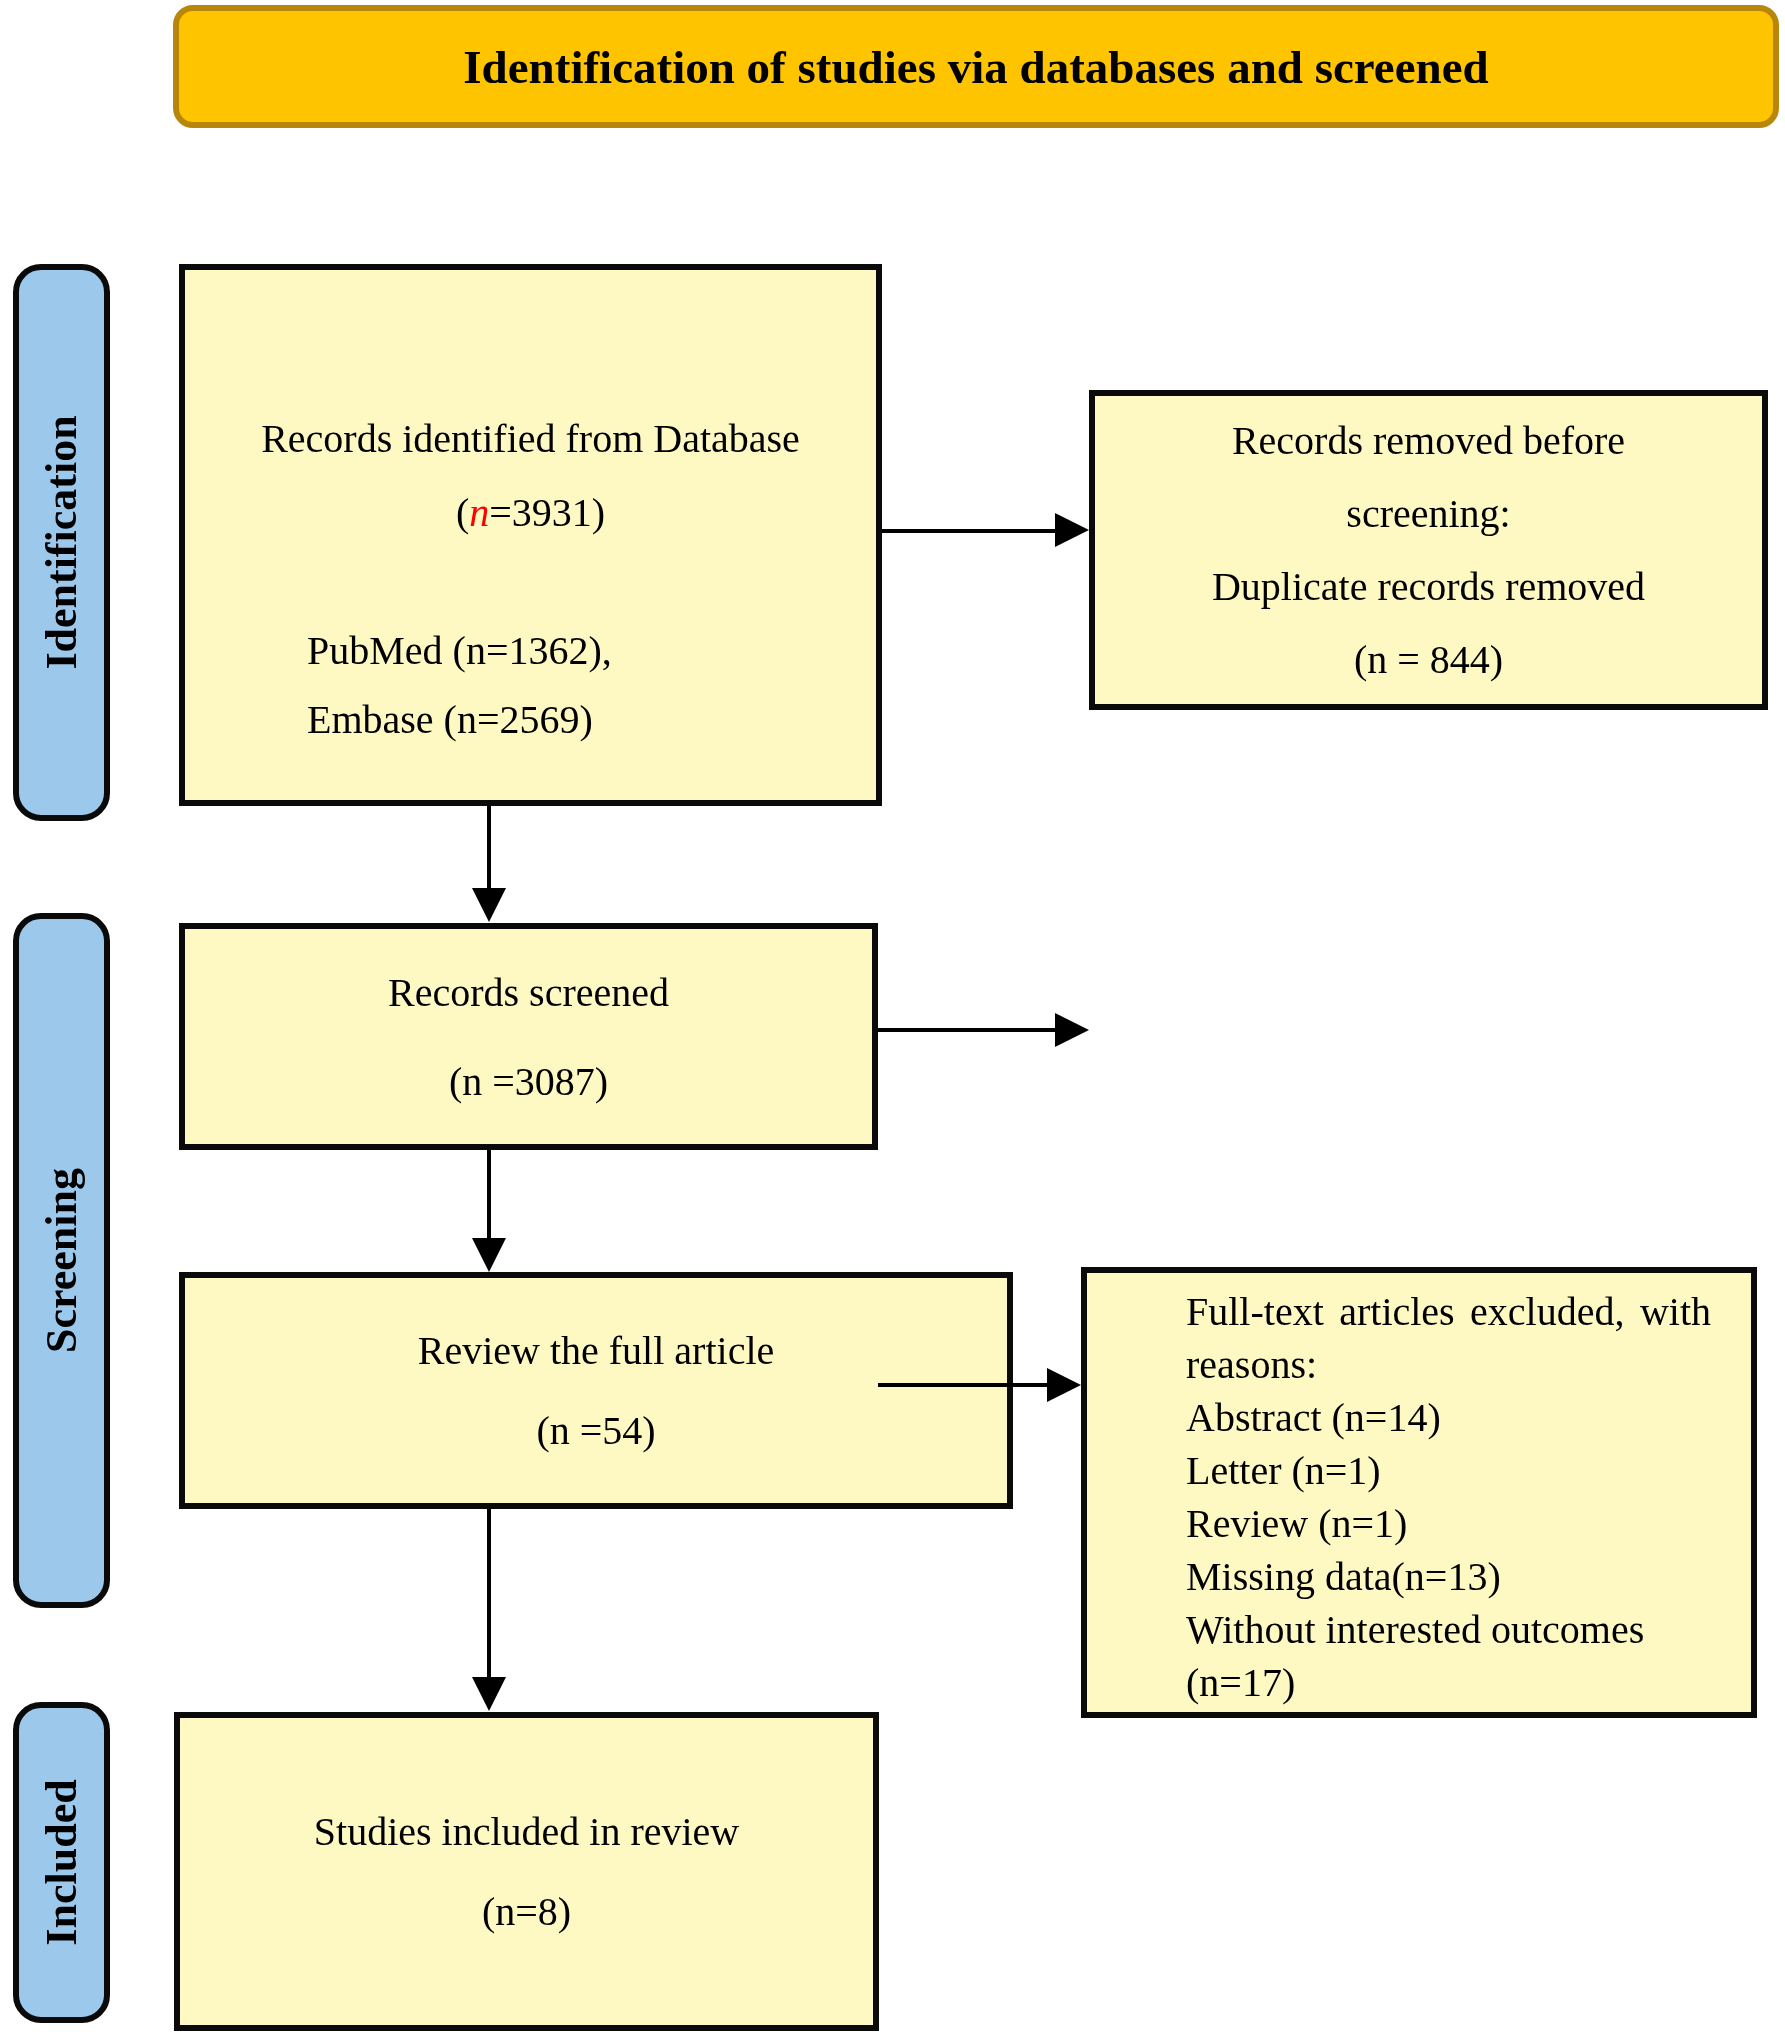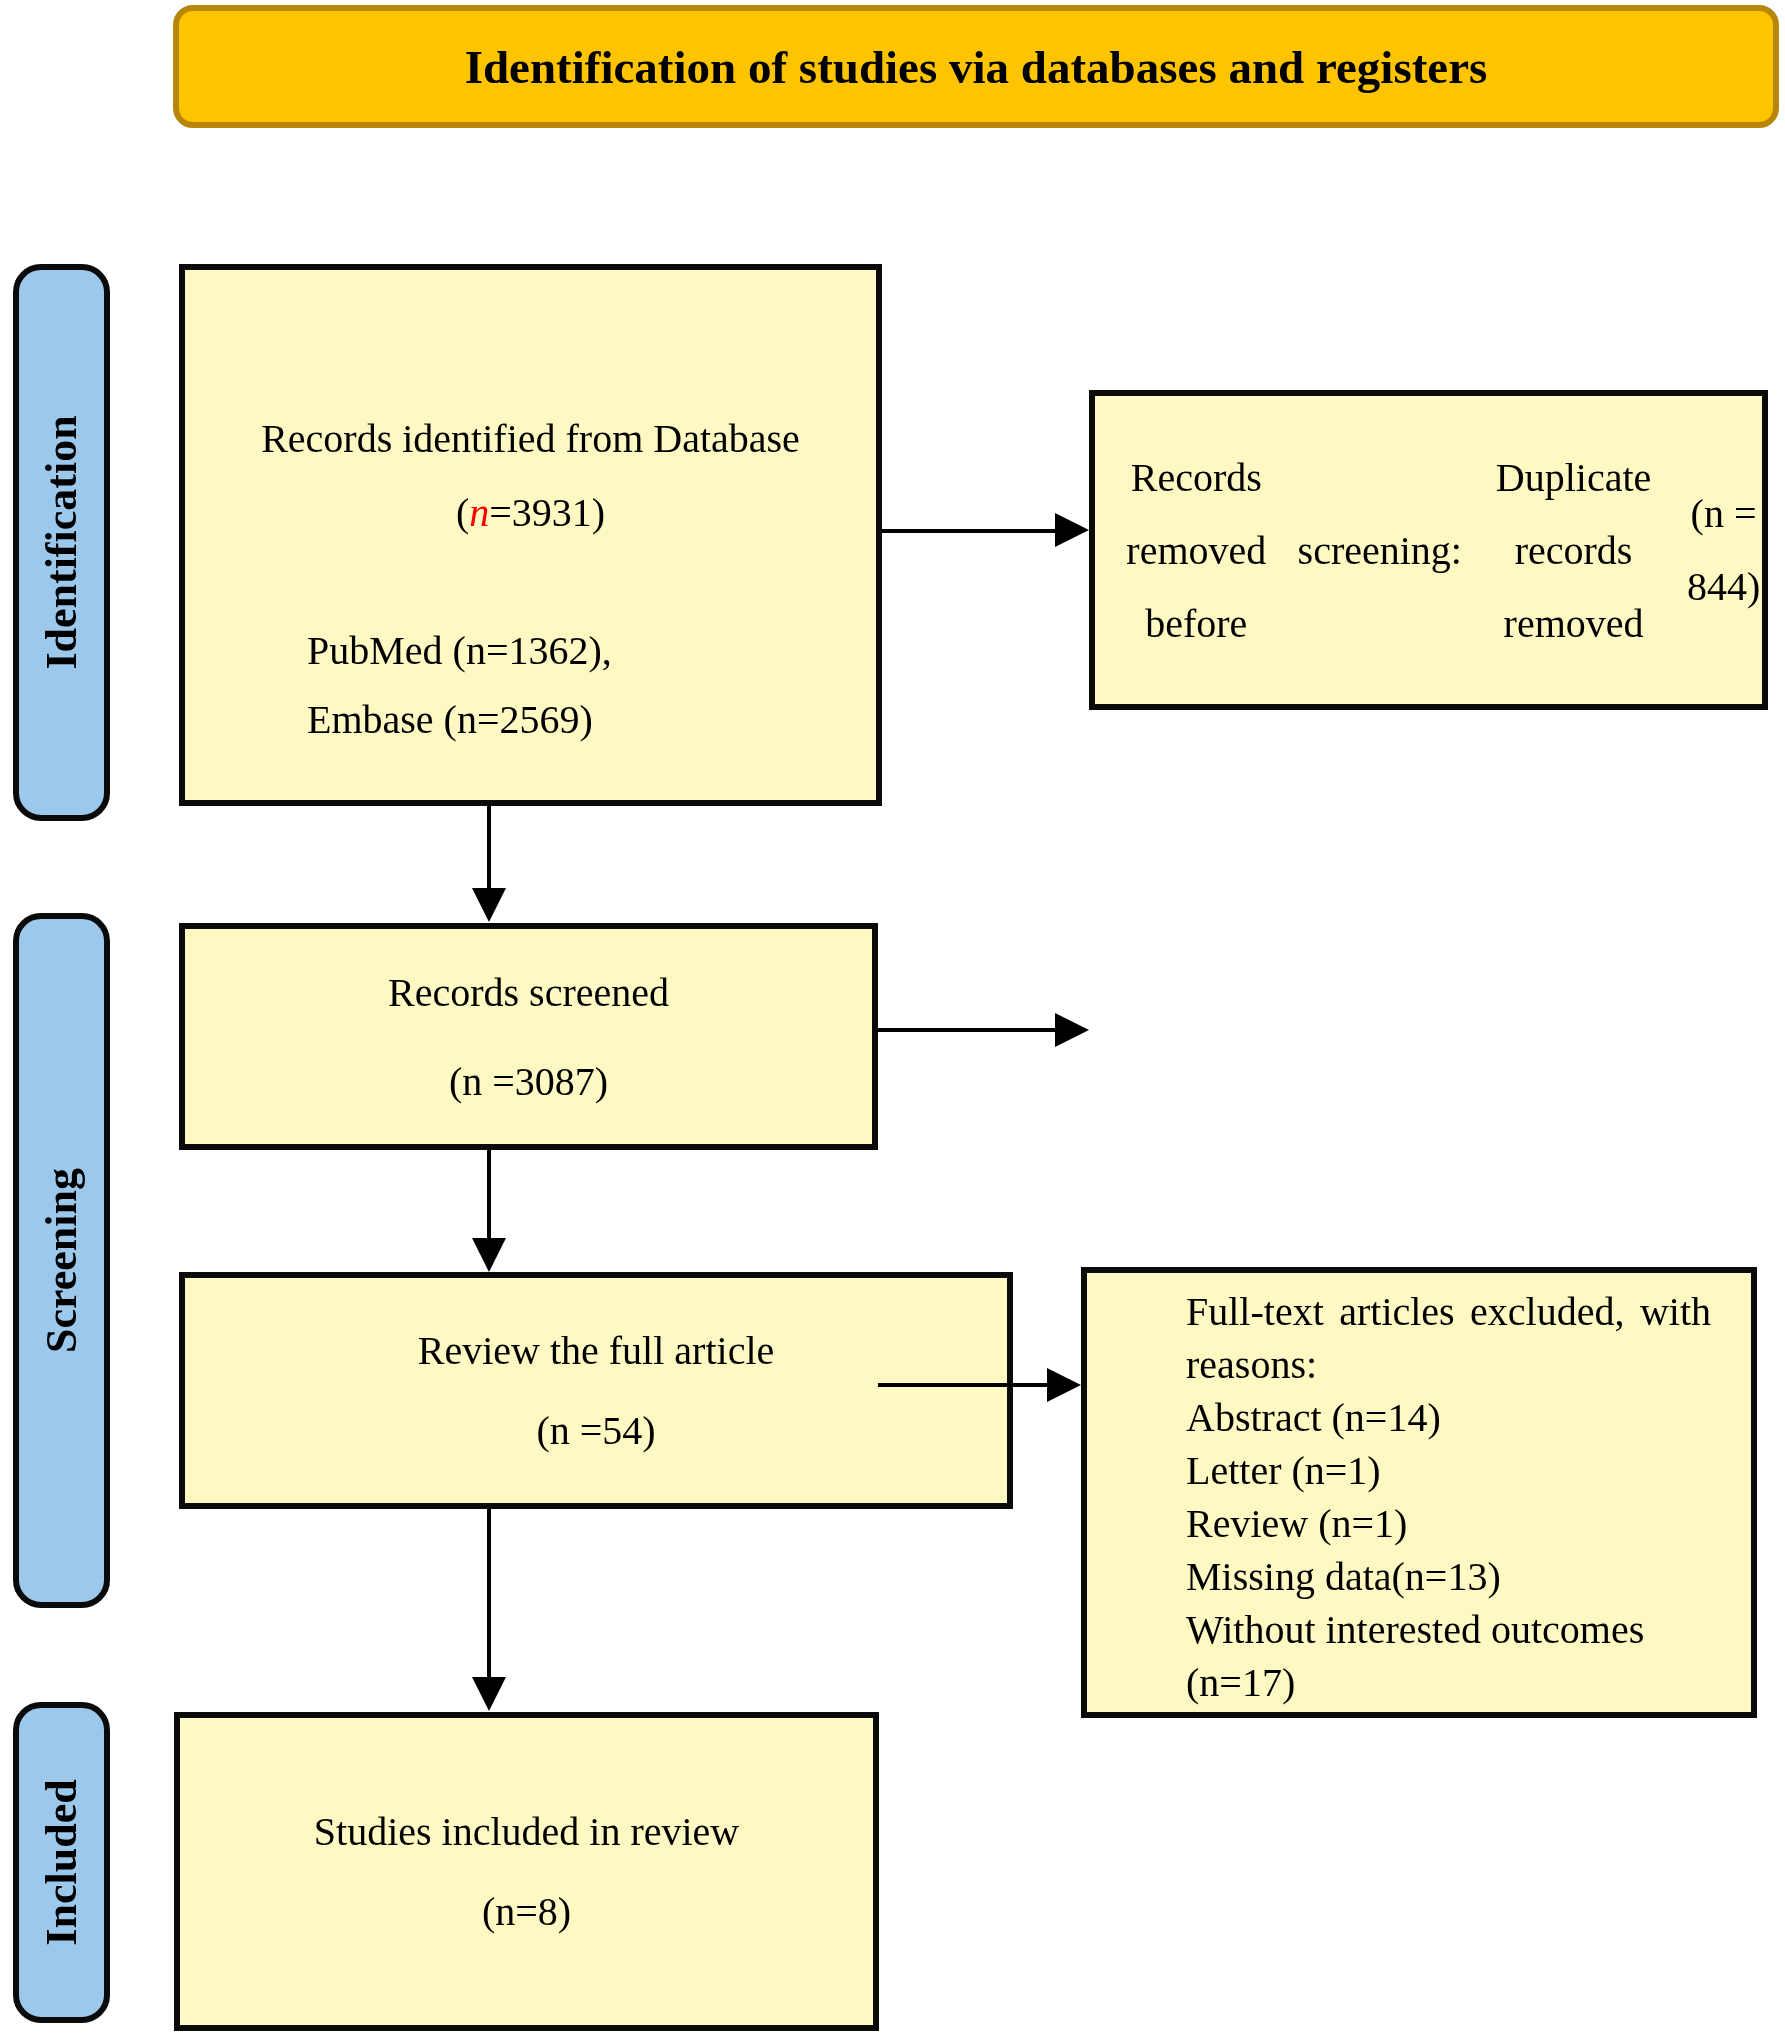--- a/index.html
+++ b/index.html
@@ -38,21 +38,21 @@
   .fbox{
     position:absolute;background:#fef9c3;border:6px solid #0a0a0a;
     box-sizing:border-box;font-size:40px;
   }
   #box-records-identified{left:179px;top:264px;width:703px;height:542px;padding-top:132px;}
   #box-records-identified .title{text-align:center;line-height:74px;}
   #box-records-identified .sources{margin-top:66px;padding-left:122px;line-height:69px;text-align:left;}
   .red-n{color:#FF0000;font-style:italic;}
 
   #box-records-removed{left:1089px;top:390px;width:679px;height:320px;
-    display:flex;flex-direction:row;align-items:center;justify-content:center;
+    display:flex;flex-direction:column;align-items:center;justify-content:center;
     text-align:center;line-height:73px;}
   #box-records-screened{left:179px;top:923px;width:699px;height:227px;
     display:flex;flex-direction:column;align-items:center;justify-content:center;
     text-align:center;line-height:89px;}
   #box-records-excluded{left:1089px;top:921px;width:684px;height:227px;
     display:flex;flex-direction:column;align-items:center;justify-content:center;
     text-align:center;line-height:66px;padding-top:6.6px;}
   #box-full-article{left:179px;top:1272px;width:834px;height:237px;
     display:flex;flex-direction:column;align-items:center;justify-content:center;
     text-align:center;line-height:80px;}
@@ -83,21 +83,21 @@
   #a5-head{left:1047px;top:1368px;}
   #a6-line{left:487px;top:1509px;height:169px;}
   #a6-head{left:472px;top:1677px;}
 </style>
 </head>
 <body>
 
 <div id="stage">
 
   <div id="banner">
-    <span>Identification of studies via databases and registers</span>
+    <span>Identification of studies via databases and screened</span>
   </div>
 
   <div class="tab" id="tab-identification">
     <span>Identification</span>
   </div>
   <div class="tab" id="tab-screening">
     <span>Screening</span>
   </div>
   <div class="tab" id="tab-included">
     <span>Included</span>

